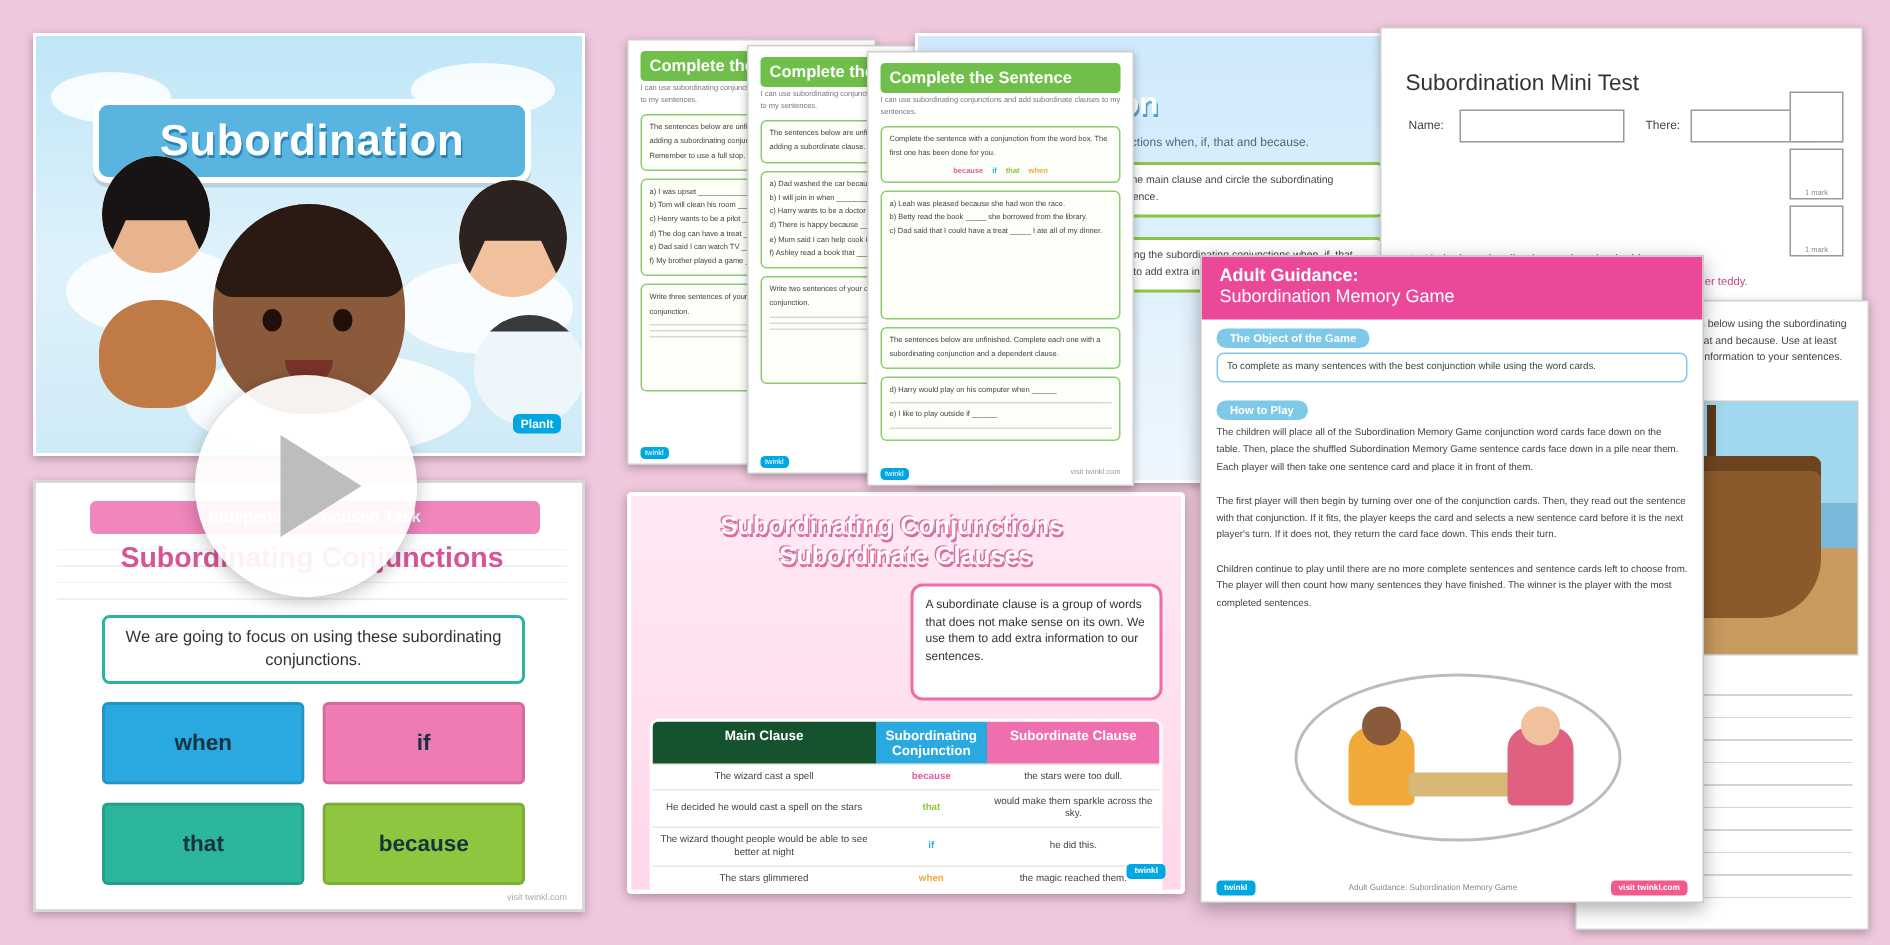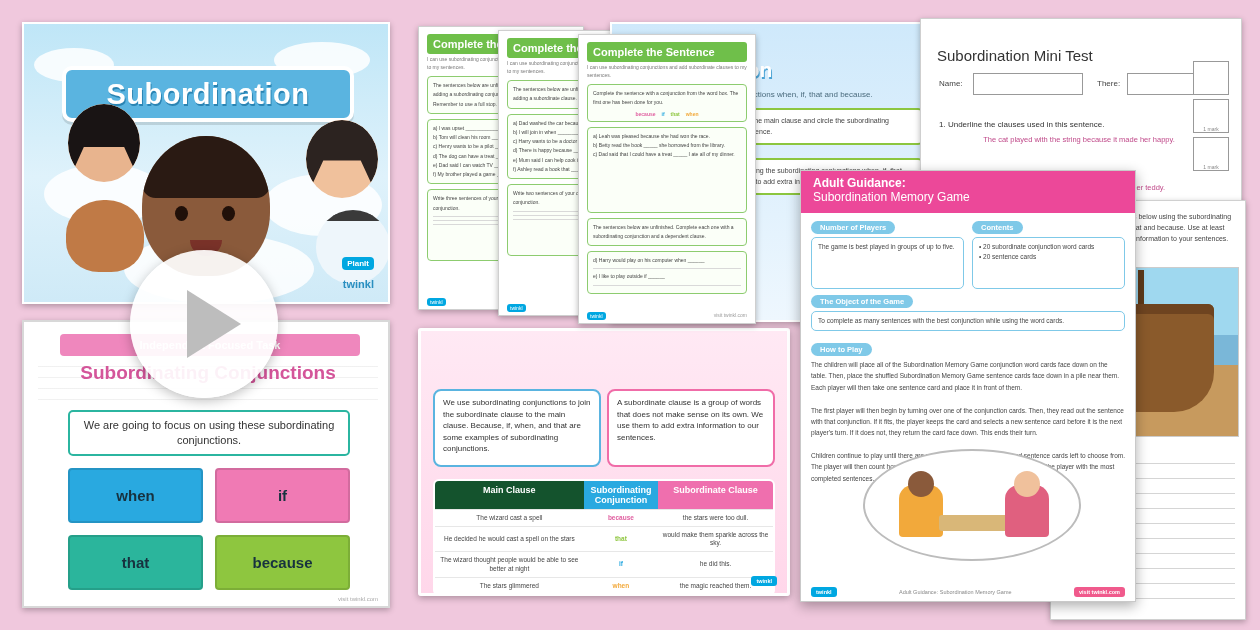--- a/index.html
+++ b/index.html
@@ -368,21 +368,21 @@
     </div>
 
     <div class="char face-big">
       <div class="hair"></div>
       <div class="eye l"></div>
         <div class="eye r"></div>
       <div class="mouth"></div>
     </div>
 
     <div class="twinkl-badge">twinkl</div>
-    <div class="twinkl-logo-sm" style="right:14px;bottom:32px;">PlanIt</div>
+    <div class="twinkl-logo-sm" style="right:14px;bottom:13px;">PlanIt</div>
   </div>
 
   <div id="play-button">
     <div class="tri"></div>
   </div>
 
   <div class="card" id="focus-slide">
     <div class="lined"></div>
     <div class="ribbon">Independent Focused Task</div>
     <div class="slide-title">Subordinating Conjunctions</div>
@@ -477,21 +477,25 @@
       <div class="ws-line">e) I like to play outside if ______</div>
       <div class="ws-rule"></div>
     </div>
     <div class="ws-foot">
       <span class="ws-logo">twinkl</span>
       <span>visit twinkl.com</span>
     </div>
   </div>
 
   <div class="card" id="poster">
-    <div class="defbox left">We use subordinating conjunctions to join the subordinate clause to the main clause. Because, if, when, and that are some examples of subordinating conjunctions.</div>
+    <div class="p-title">
+      <span class="two">Subordinating Conjunctions</span>
+      &nbsp;&nbsp;&nbsp;
+      <span class="two">Subordinate Clauses</span>
+    </div>
     <div class="defbox right">A subordinate clause is a group of words that does not make sense on its own. We use them to add extra information to our sentences.</div>
 
     <div class="tbl">
       <div class="hrow">
         <div class="c1" style="background:#14532d;">Main Clause</div>
         <div class="c2" style="background:#29a9e0;">Subordinating Conjunction</div>
         <div class="c3" style="background:#ef6fae;">Subordinate Clause</div>
       </div>
       <div class="row">
         <div class="c1">The wizard cast a spell</div>
@@ -527,25 +531,20 @@
     <div class="rs-card" style="top:134px;">Complete each sentence below by using the subordinating conjunctions when, if, that and because. Use at least four words to add extra information to your sentences.</div>
   </div>
 
   <div class="card" id="mini-test">
     <div class="mt-title">Subordination Mini Test</div>
     <div class="mt-lbl" style="left:18px;top:60px;">Name:</div>
     <div class="mt-field" style="left:52px;top:54px;width:110px;"></div>
     <div class="mt-lbl" style="left:176px;top:60px;">There:</div>
     <div class="mt-field" style="left:206px;top:54px;width:84px;"></div>
 
-    <div class="q" style="top:100px;">
-      <span>1.</span>
-      <span>Underline the clauses used in this sentence.</span>
-      <span class="ans">The cat played with the string because it made her happy.</span>
-    </div>
     <div class="q" style="top:148px;">
       <span>2.</span>
       <span>Circle the subordinating conjunction in this sentence.</span>
       <span class="ans">Amy was upset because she couldn't find her teddy.</span>
     </div>
 
     <div class="boxcol">
       <div class="bx"></div>
       <div class="bx">1 mark</div>
       <div class="bx">1 mark</div>
@@ -560,31 +559,20 @@
     </div>
     <div class="lines"></div>
   </div>
 
   <div class="card" id="guidance">
     <div class="g-head">
       <div class="l1">Adult Guidance:</div>
       <div class="l2">Subordination Memory Game</div>
     </div>
 
-    <div class="g-col" style="margin-top:2px;">
-      <div>
-        <div class="g-tab">Number of Players</div>
-        <div class="g-box" style="height:52px;">The game is best played in groups of up to five.</div>
-      </div>
-      <div>
-        <div class="g-tab">Contents</div>
-        <div class="g-box" style="height:52px;white-space:pre-line;">• 20 subordinate conjunction word cards
-• 20 sentence cards</div>
-      </div>
-    </div>
 
     <div class="g-body">
       <div class="g-tab">The Object of the Game</div>
       <div class="g-box">To complete as many sentences with the best conjunction while using the word cards.</div>
     </div>
 
     <div class="g-body">
       <div class="g-tab">How to Play</div>
       <div class="g-play" style="white-space:pre-line;">The children will place all of the Subordination Memory Game conjunction word cards face down on the table. Then, place the shuffled Subordination Memory Game sentence cards face down in a pile near them. Each player will then take one sentence card and place it in front of them.
 

